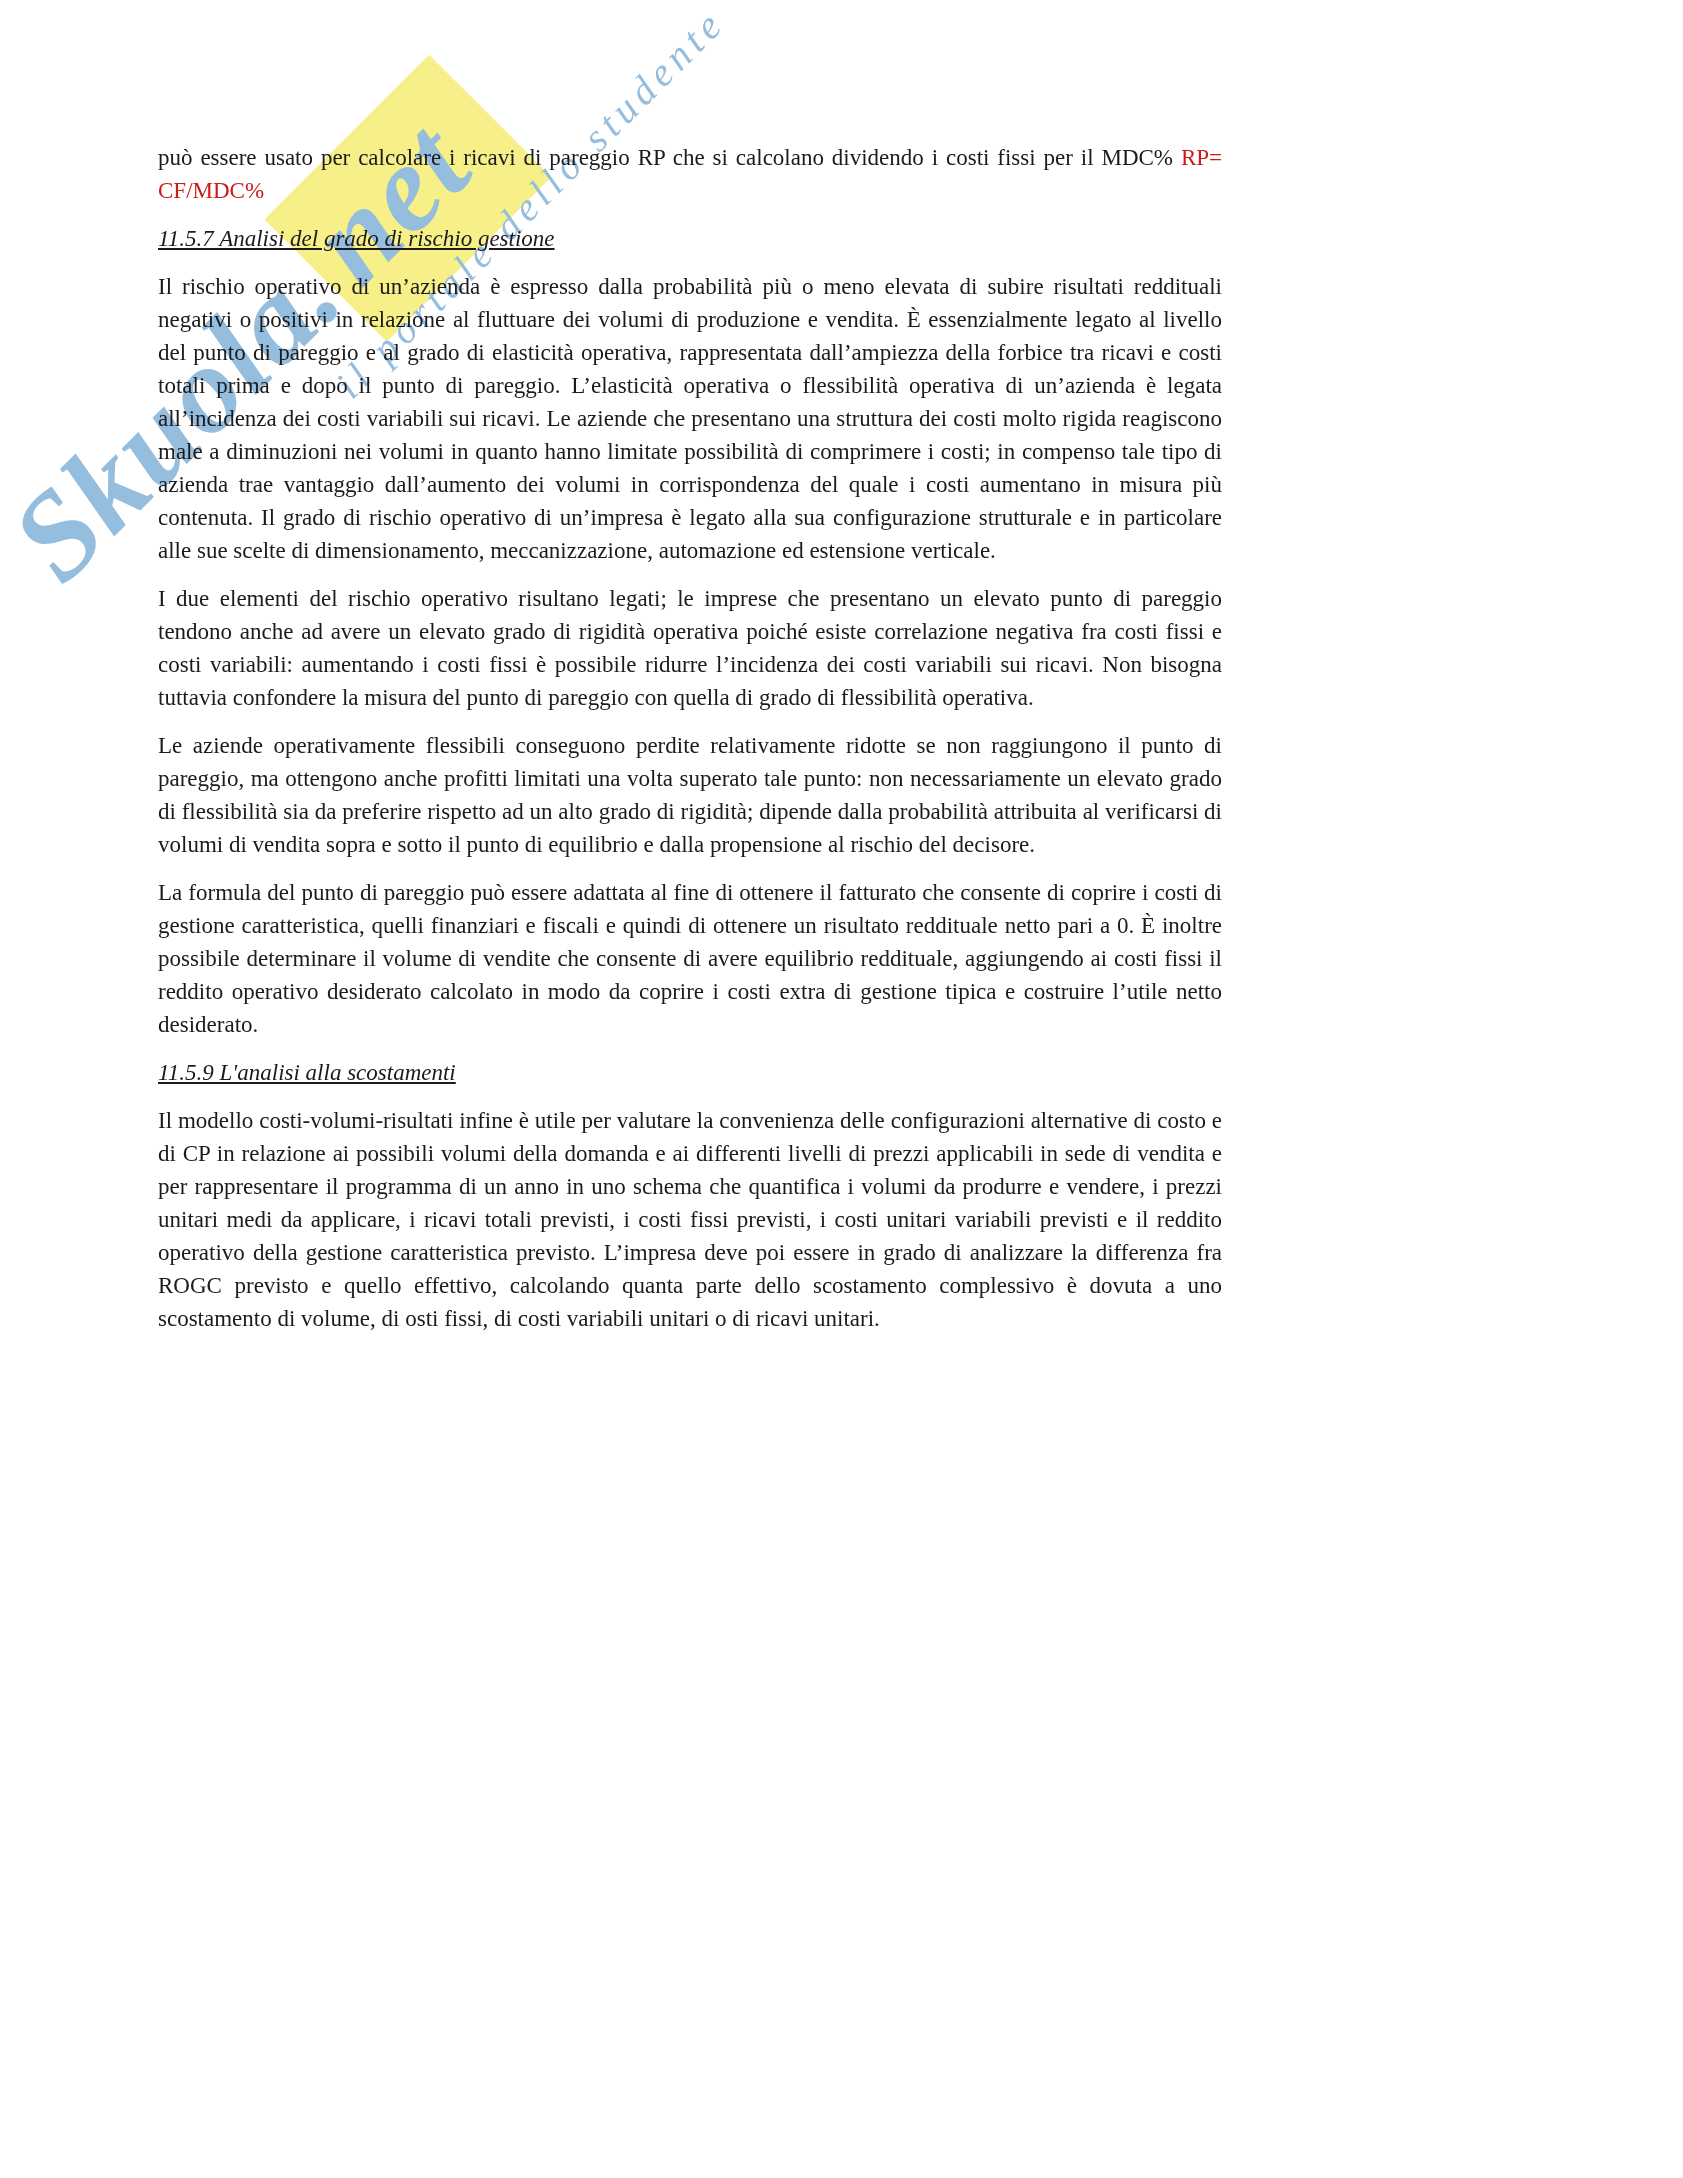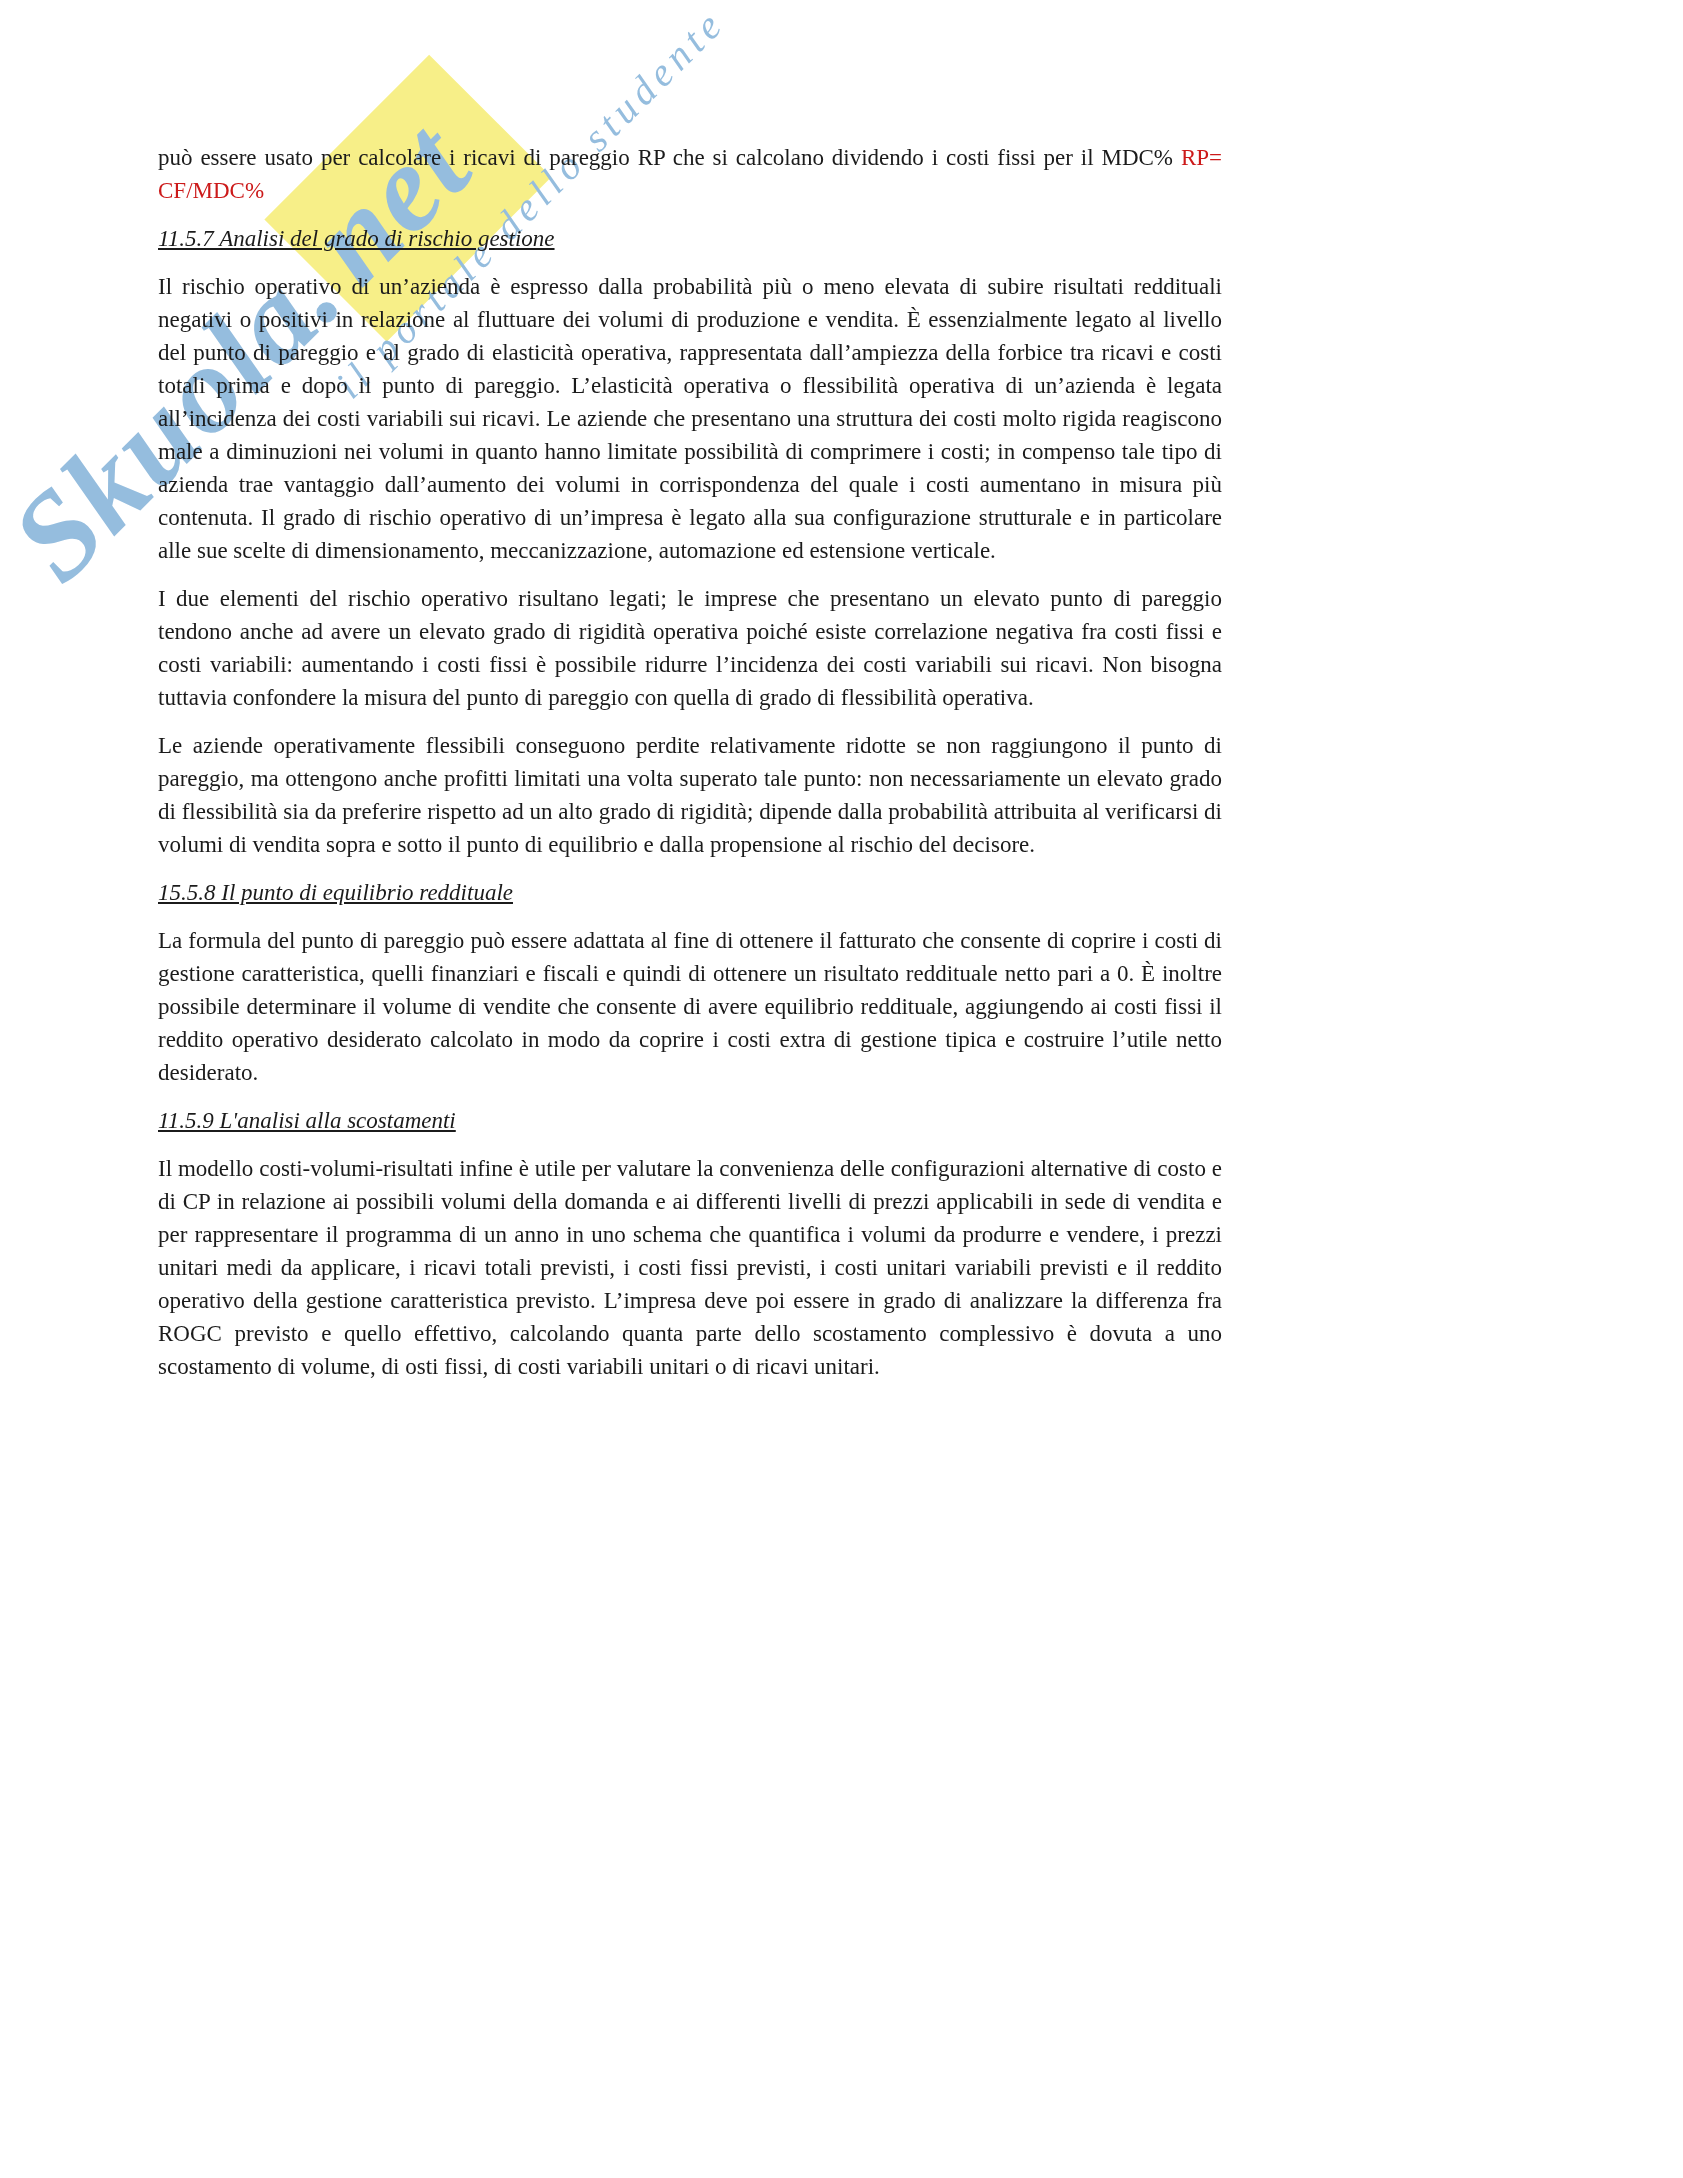--- a/index.html
+++ b/index.html
@@ -77,20 +77,19 @@
     </div>
     <div class="wm-sub" id="wm-sub" style="color: rgb(123, 173, 214);">il portale dello studente</div>
   </div>
 
   <div class="content" id="doc-content" style="color: rgb(27, 27, 27);">
       <p class="paragraph"><span>può essere usato per calcolare i ricavi di pareggio RP che si calcolano dividendo i costi fissi per il MDC% </span><span style="color: rgb(204, 26, 26);">RP= CF/MDC%</span></p>
       <h3 class="heading"><span>11.5.7 Analisi del grado di rischio gestione</span></h3>
       <p class="paragraph"><span>Il </span><span class="bold">rischio operativo</span><span> di un’azienda è espresso dalla probabilità più o meno elevata di subire risultati reddituali negativi o positivi in relazione al fluttuare dei volumi di produzione e vendita. È essenzialmente legato al livello del punto di pareggio e al </span><span class="bold">grado di elasticità operativa, rappresentata dall’ampiezza della forbice tra ricavi e costi totali prima e dopo il punto di pareggio</span><span>. L’elasticità operativa o flessibilità operativa di un’azienda è legata all’incidenza dei costi variabili sui ricavi. Le aziende che presentano una struttura dei costi molto rigida reagiscono male a diminuzioni nei volumi in quanto hanno limitate possibilità di comprimere i costi; in compenso tale tipo di azienda trae vantaggio dall’aumento dei volumi in corrispondenza del quale i costi aumentano in misura più contenuta. Il grado di rischio operativo di un’impresa è legato alla sua configurazione strutturale e in particolare alle sue scelte di dimensionamento, meccanizzazione, automazione ed estensione verticale.</span></p>
       <p class="paragraph"><span>I due elementi del rischio operativo risultano legati; le imprese che presentano un elevato punto di pareggio tendono anche ad avere un elevato grado di rigidità operativa poiché esiste correlazione negativa fra costi fissi e costi variabili: aumentando i costi fissi è possibile ridurre l’incidenza dei costi variabili sui ricavi. Non bisogna tuttavia confondere la misura del punto di pareggio con quella di grado di flessibilità operativa.</span></p>
       <p class="paragraph"><span>Le aziende operativamente flessibili conseguono perdite relativamente ridotte se non raggiungono il punto di pareggio, ma ottengono anche profitti limitati una volta superato tale punto: non necessariamente un elevato grado di flessibilità sia da preferire rispetto ad un alto grado di rigidità; dipende dalla probabilità attribuita al verificarsi di volumi di vendita sopra e sotto il punto di equilibrio e dalla propensione al rischio del decisore.</span></p>
-      <h3 class="heading"><span>15.5.8 Il punto di equilibrio reddituale</span></h3>
       <p class="paragraph"><span>La formula del punto di pareggio può essere adattata al fine di ottenere il fatturato che consente di coprire i costi di gestione caratteristica, quelli finanziari e fiscali e quindi di ottenere un risultato reddituale netto pari a 0. È inoltre possibile determinare il volume di vendite che consente di avere equilibrio reddituale, aggiungendo ai costi fissi il reddito operativo desiderato calcolato in modo da coprire i costi extra di gestione tipica e costruire l’utile netto desiderato.</span></p>
       <h3 class="heading"><span>11.5.9 L'analisi alla scostamenti</span></h3>
       <p class="paragraph"><span>Il modello costi-volumi-risultati infine è utile per valutare la convenienza delle configurazioni alternative di costo e di CP in relazione ai possibili volumi della domanda e ai differenti livelli di prezzi applicabili in sede di vendita e per rappresentare il programma di un anno in uno schema che quantifica i volumi da produrre e vendere, i prezzi unitari medi da applicare, i ricavi totali previsti, i costi fissi previsti, i costi unitari variabili previsti e il reddito operativo della gestione caratteristica previsto. L’impresa deve poi essere in grado di analizzare la differenza fra ROGC previsto e quello effettivo, calcolando quanta parte dello scostamento complessivo è dovuta a uno scostamento di volume, di osti fissi, di costi variabili unitari o di ricavi unitari.</span></p>
     </div>
 
 </div>
 
 
 </body></html>

